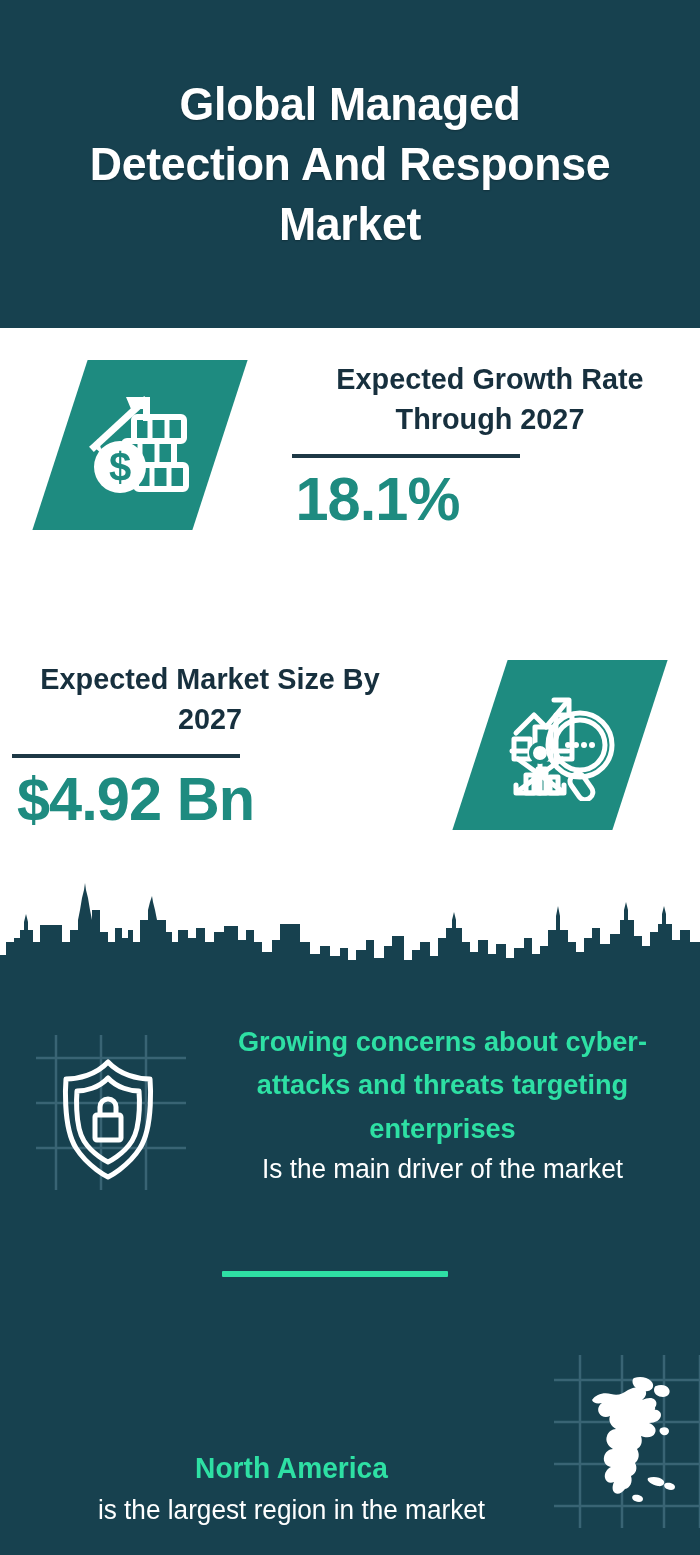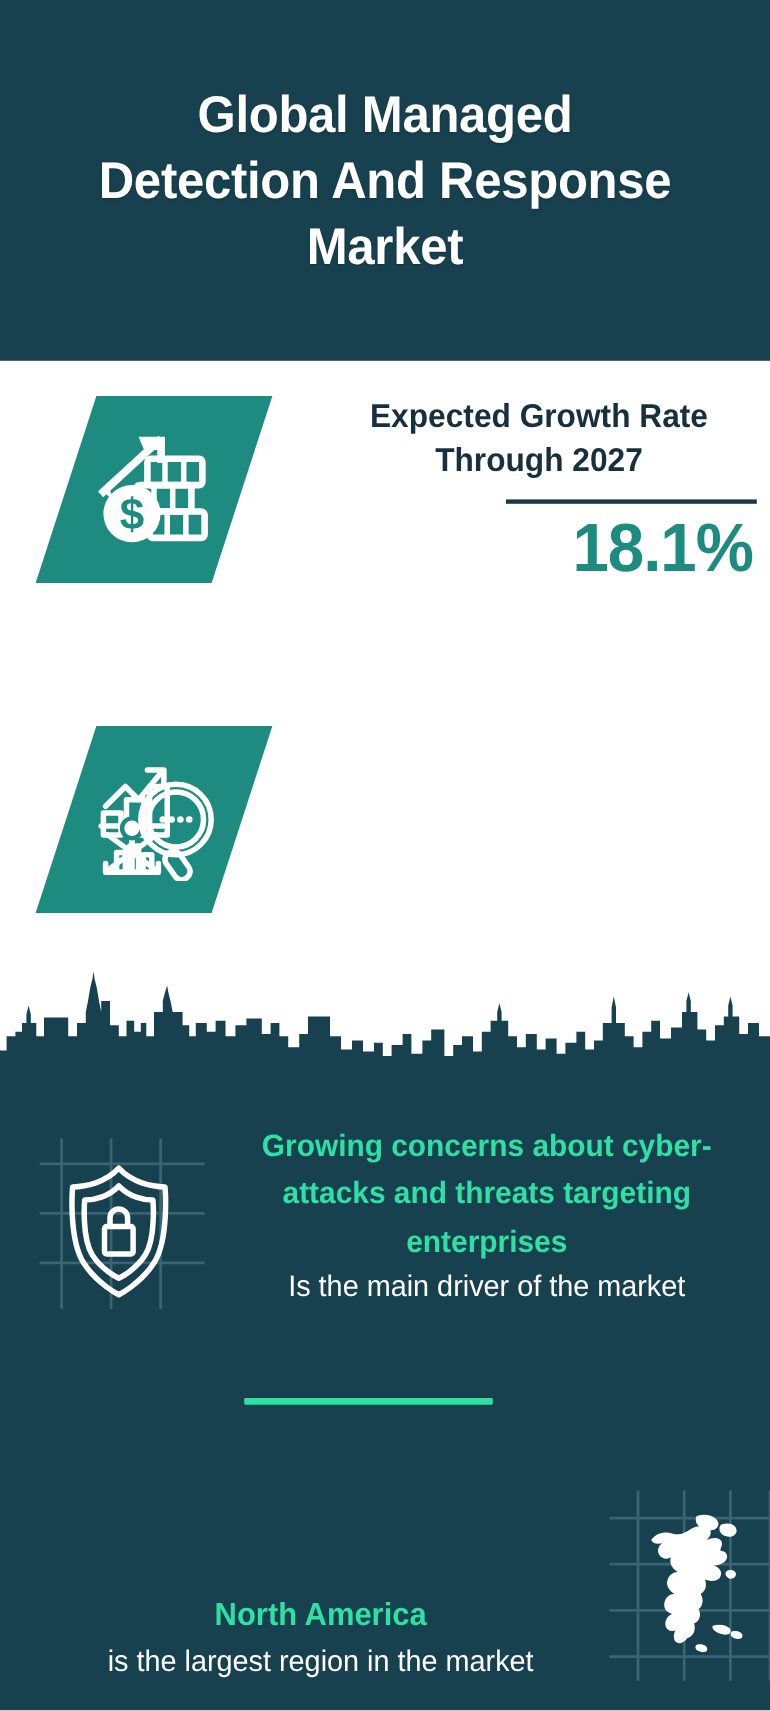--- a/index.html
+++ b/index.html
@@ -73,21 +73,21 @@
   }
   .parallelogram > svg {
     transform: skewX(18deg);
     display: block;
   }
 
   .stat-text {
     flex: 1;
     display: flex;
     flex-direction: column;
-    align-items: flex-end;
+    align-items: flex-start;
     justify-content: center;
     padding: 0 12px;
     box-sizing: border-box;
   }
   .stat-label {
     color: #17303E;
     font-size: 30px;
     font-weight: bold;
     line-height: 1.35;
     text-align: center;
@@ -240,20 +240,25 @@
       </div>
     </div>
     <div class="stat-text">
       <div class="stat-label">Expected Growth Rate Through 2027</div>
       <div class="stat-rule"></div>
       <div class="stat-value">18.1%</div>
     </div>
   </div>
 
   <div class="stat-block" id="stat-size">
+    <div class="stat-text">
+      <div class="stat-label">Expected Market Size By 2027</div>
+      <div class="stat-rule"></div>
+      <div class="stat-value">$4.92 Bn</div>
+    </div>
     <div class="stat-icon-wrap">
       <div class="parallelogram">
         <svg width="112" height="112" viewBox="0 0 112 112">
           <g fill="none" stroke="#ffffff" stroke-width="5" stroke-linejoin="round" stroke-linecap="round">
             <polyline points="12,44 30,26 42,38 62,14"></polyline>
             <polyline points="50,11 65,11 65,26"></polyline>
             <rect x="10" y="50" width="16" height="20"></rect>
             <rect x="31" y="38" width="16" height="32"></rect>
             <rect x="52" y="26" width="16" height="44"></rect>
             <path d="M8 62 L64 62"></path>

